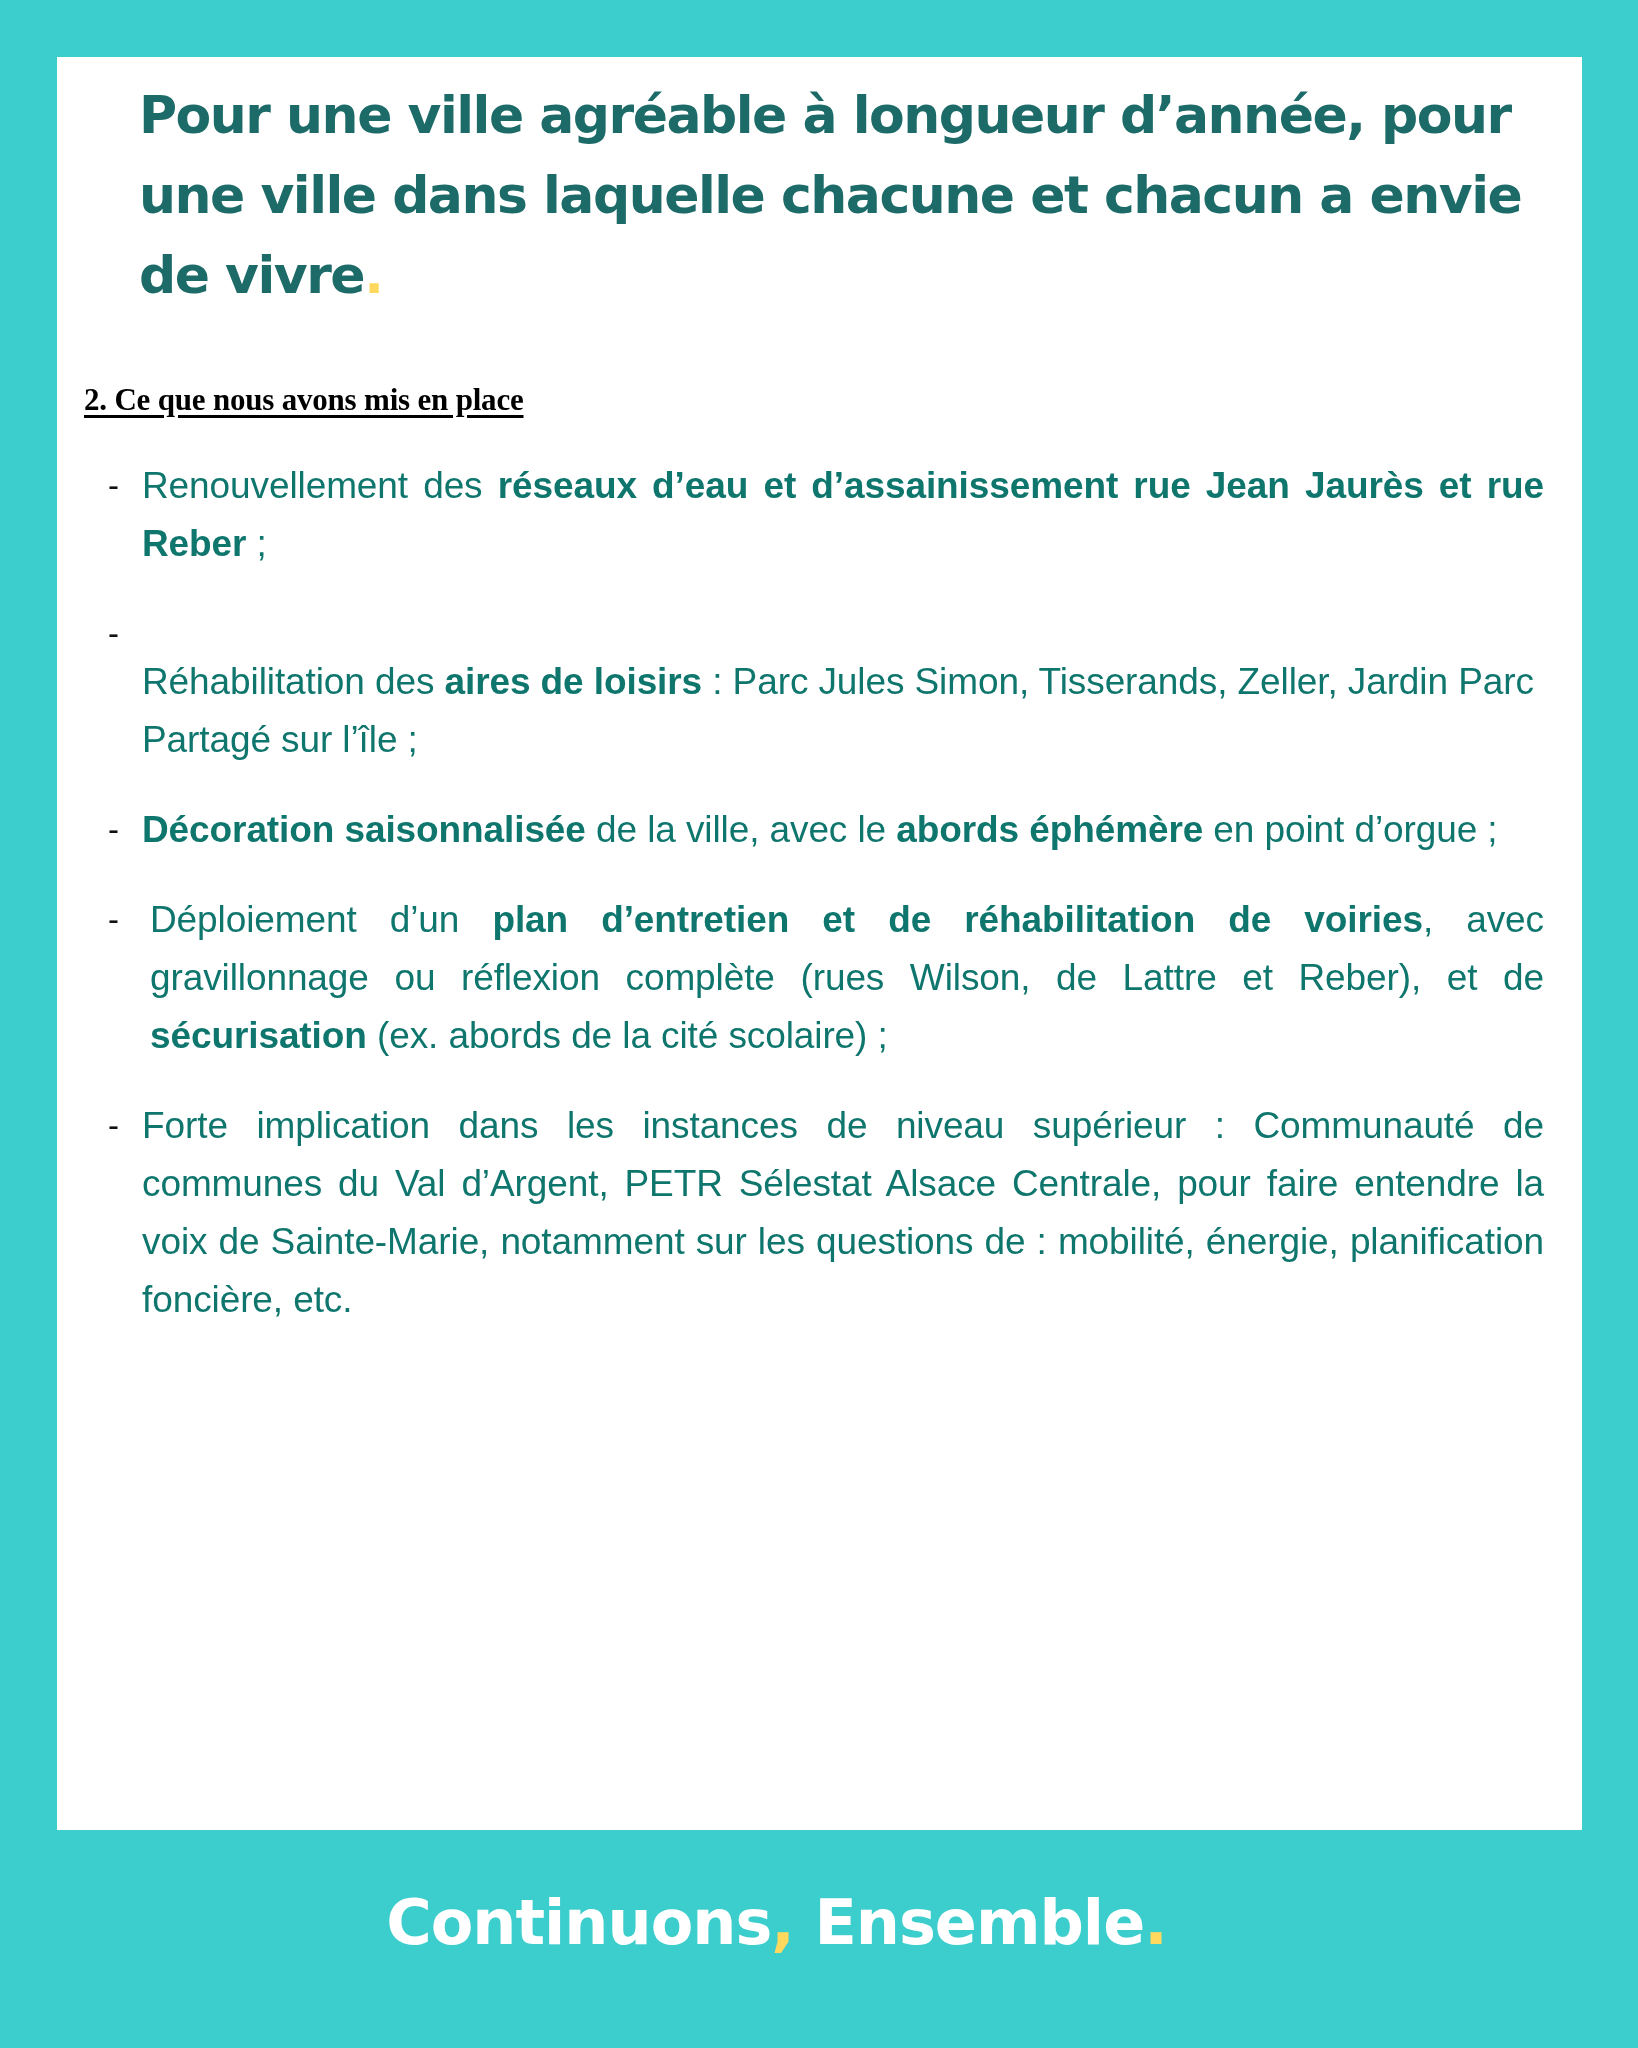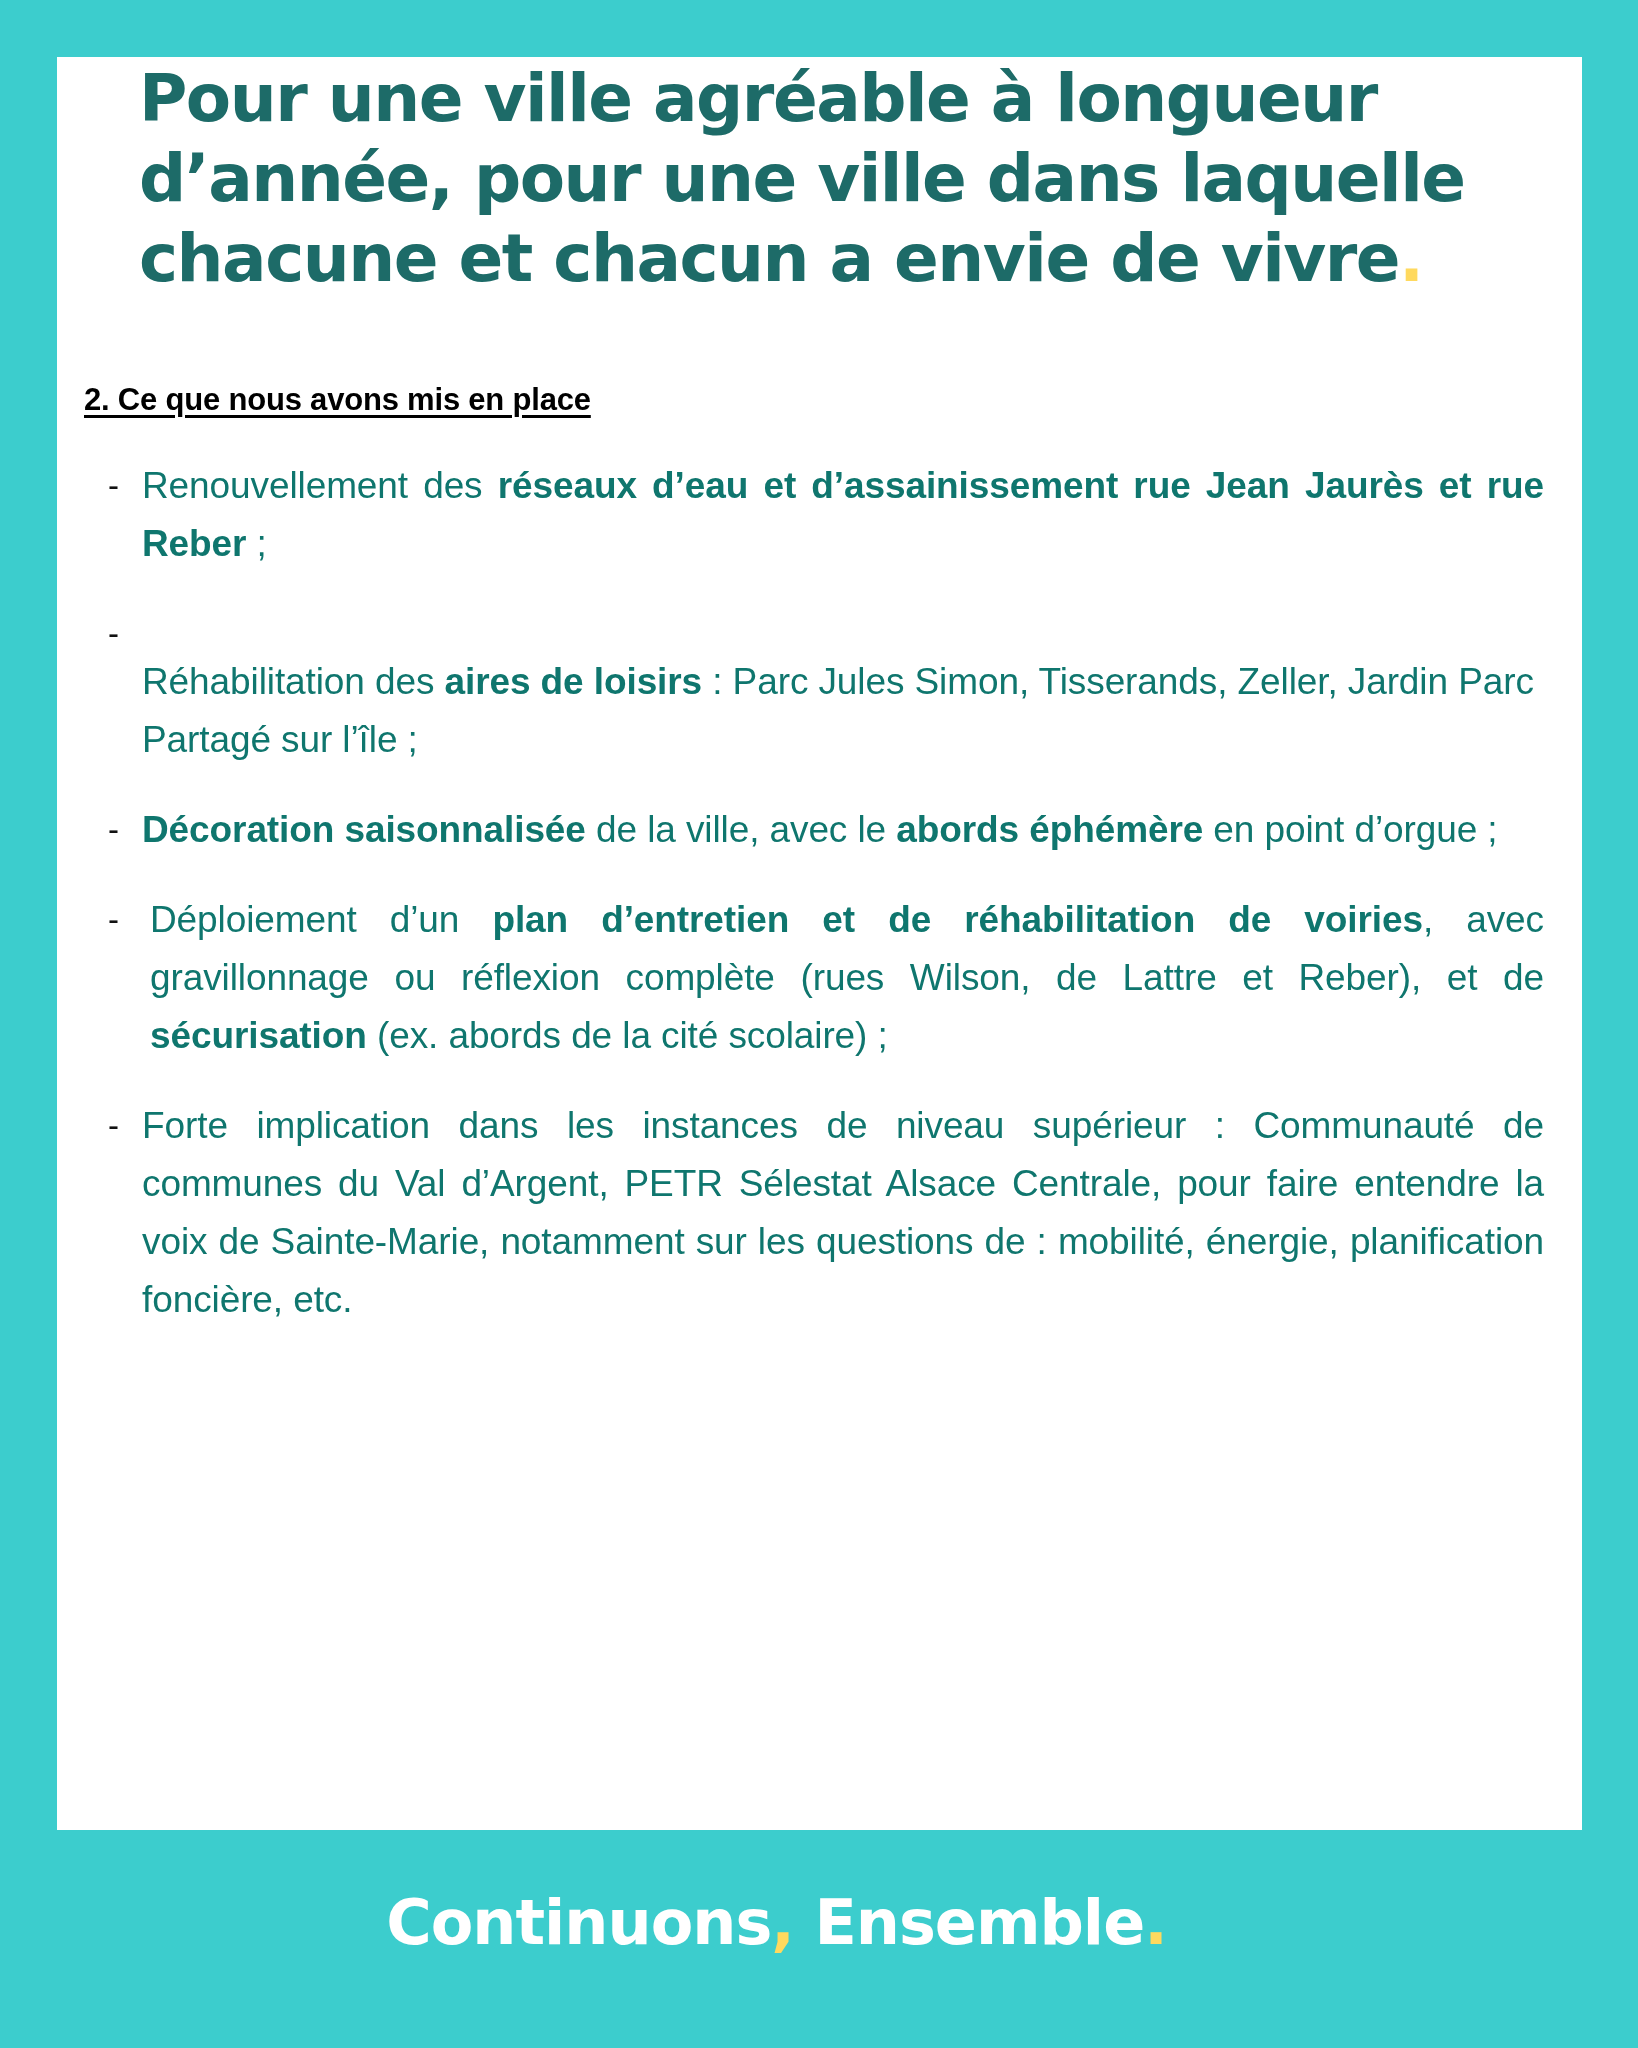--- a/index.html
+++ b/index.html
@@ -30,38 +30,38 @@
     width: 1525px;
     height: 1773px;
     background: #ffffff;
     padding: 0;
   }
 
   
   #title {
     position: absolute;
     left: 82px;
-    top: 2px;
+    top: 18px;
     width: 1400px;
     color: #1d6b68;
     font-family: "DejaVu Sans", sans-serif;
     font-weight: 700;
-    font-size: 66px;
+    font-size: 52px;
     line-height: 80px;
     letter-spacing: -1.5px;
   }
   #title .dot-accent { color: #ffd95e; }
 
   
   #subtitle {
     position: absolute;
     left: 27px;
     top: 325px;
     color: #000000;
-    font-family: Liberation Sans, sans-serif;
+    font-family: Liberation Serif, serif;
     font-weight: 700;
     font-size: 31px;
     line-height: 36px;
     text-decoration: underline;
     text-underline-offset: 5px;
     text-decoration-thickness: 3px;
     letter-spacing: -0.2px;
   }
 
   

